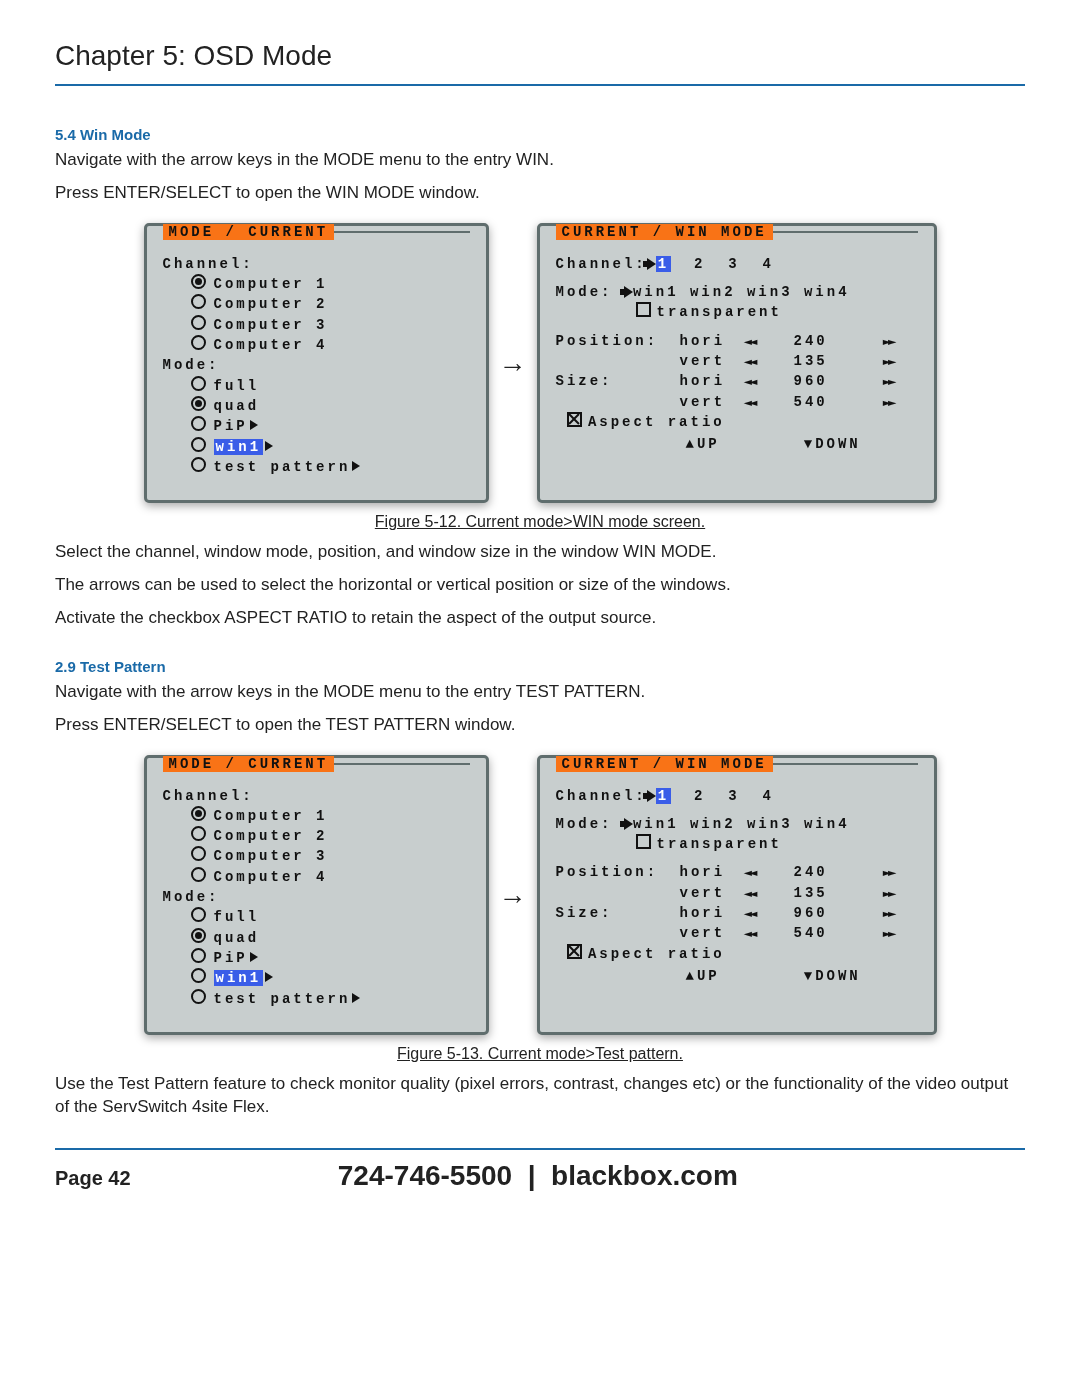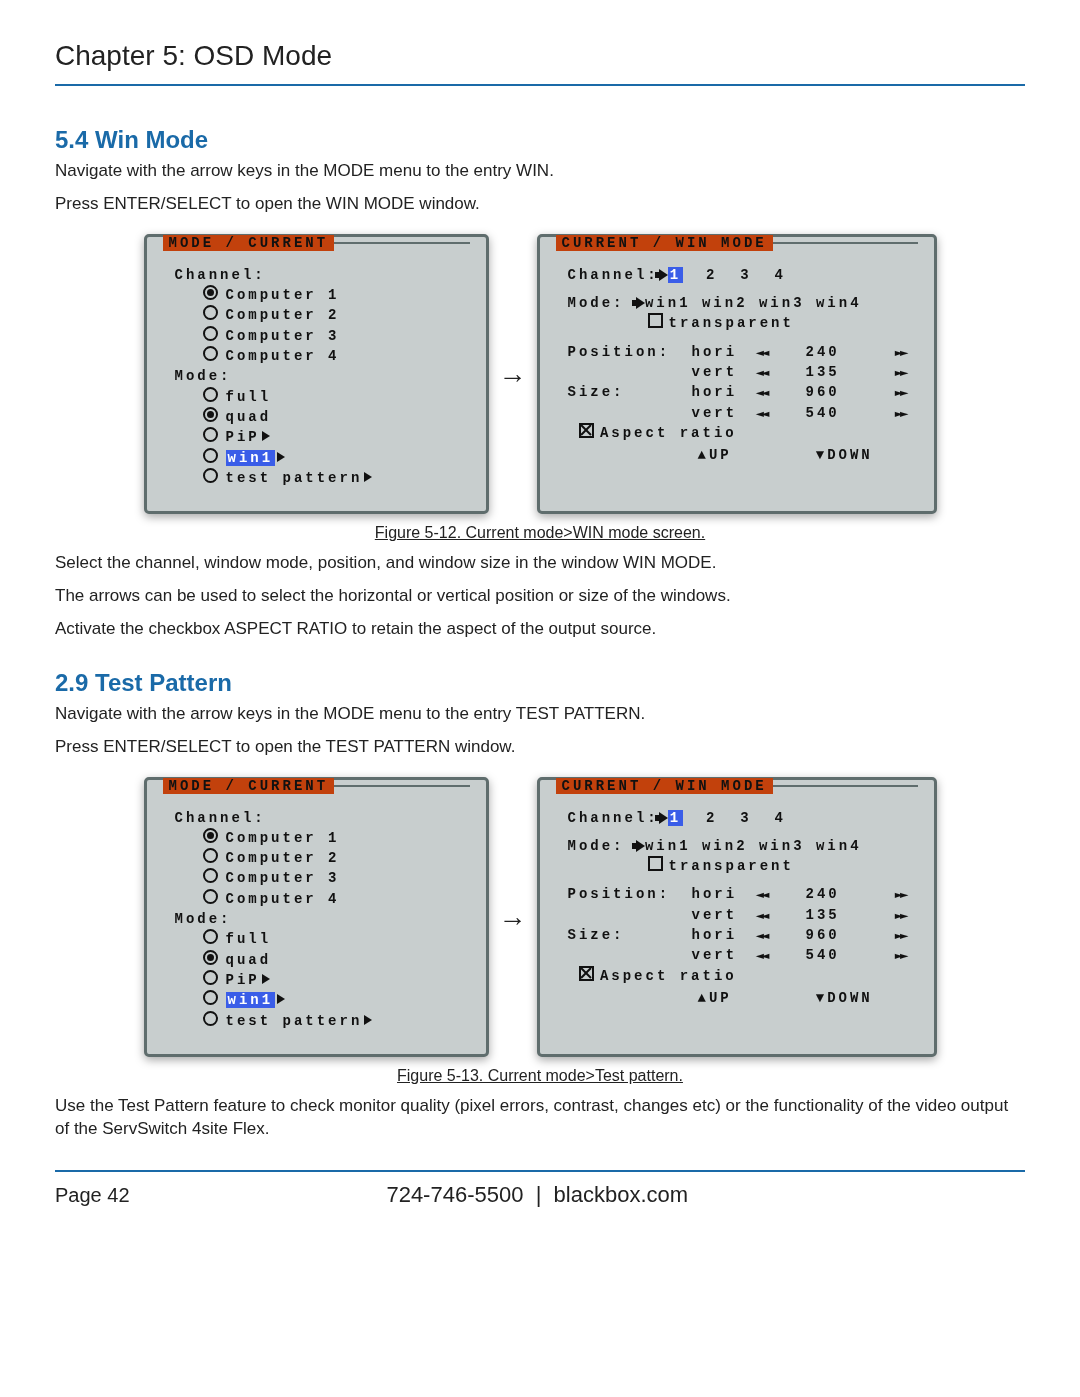--- a/index.html
+++ b/index.html
@@ -22,21 +22,21 @@
     border: none;
     border-top: 2px solid #1a6aa8;
     margin: 0 0 40px 0;
   }
   hr.footrule {
     border: none;
     border-top: 2px solid #1a6aa8;
     margin: 30px 0 10px 0;
   }
   .section-title {
-    font-size: 24px;
+    font-size: 15px;
     font-weight: 600;
     color: #1a6aa8;
     margin-top: 28px;
     margin-bottom: 4px;
   }
   p {
     margin: 6px 0 10px 0;
     line-height: 1.35;
   }
   .figure-row {
@@ -70,30 +70,29 @@
     display: flex;
     align-items: center;
   }
   .osd-title-wrap .tline {
     flex: 1;
     height: 2px;
     background: #5f6d6d;
   }
   .osd-title {
     padding: 0 6px;
-    background: #c2410c;
+    background: #f97316;
     font-family: "Courier New", monospace;
     font-weight: bold;
     font-size: 14px;
     letter-spacing: 3px;
   }
   .osd-content {
     padding: 18px 6px 0 6px;
     line-height: 1.45;
-    margin-left: 12px;
   }
   .indent { padding-left: 28px; }
   .radio-dot, .radio-empty {
     display: inline-block;
     width: 11px; height: 11px;
     border: 2px solid #111;
     border-radius: 50%;
     vertical-align: -1px;
     margin-right: 8px;
     position: relative;
@@ -161,25 +160,26 @@
     text-align: center;
     font-size: 16px;
     margin: 10px 0 10px 0;
     text-decoration: underline;
   }
   .footer {
     display: flex;
     justify-content: space-between;
     align-items: baseline;
     font-size: 20px;
+    font-weight: bold;
   }
   .footer-center {
     flex: 1;
     text-align: center;
-    font-size: 22px;
+    font-size: 28px;
   }
   .vrow{
     display:flex;
     gap:4px;
   }
   .vrow .lbl{width:120px; display:inline-block;}
   .vrow .sub{width:60px; display:inline-block;}
   .vrow .ctr{width:46px; display:inline-block; text-align:left;}
   .vrow .val{width:50px; display:inline-block; text-align:left;}
   .vrow .ctrR{width:46px; display:inline-block; text-align:right;}

